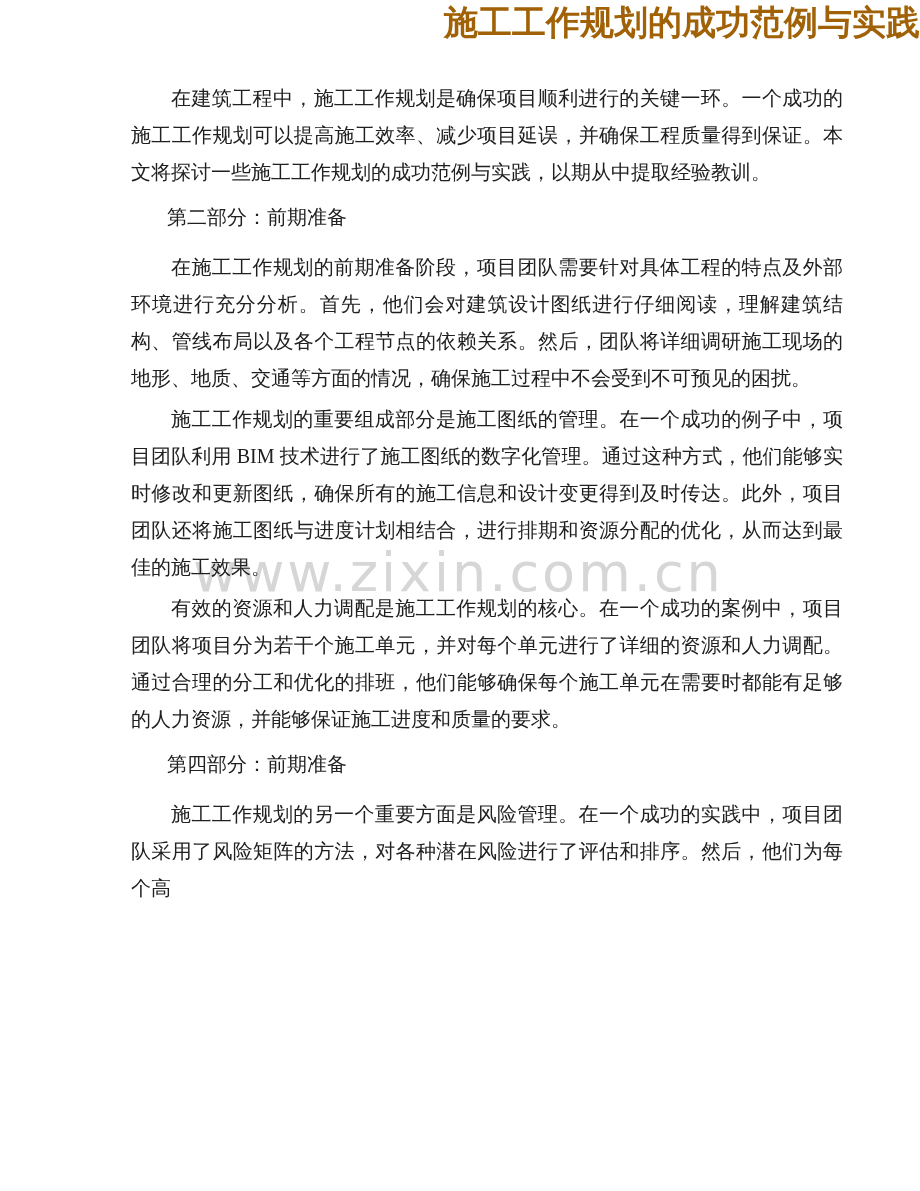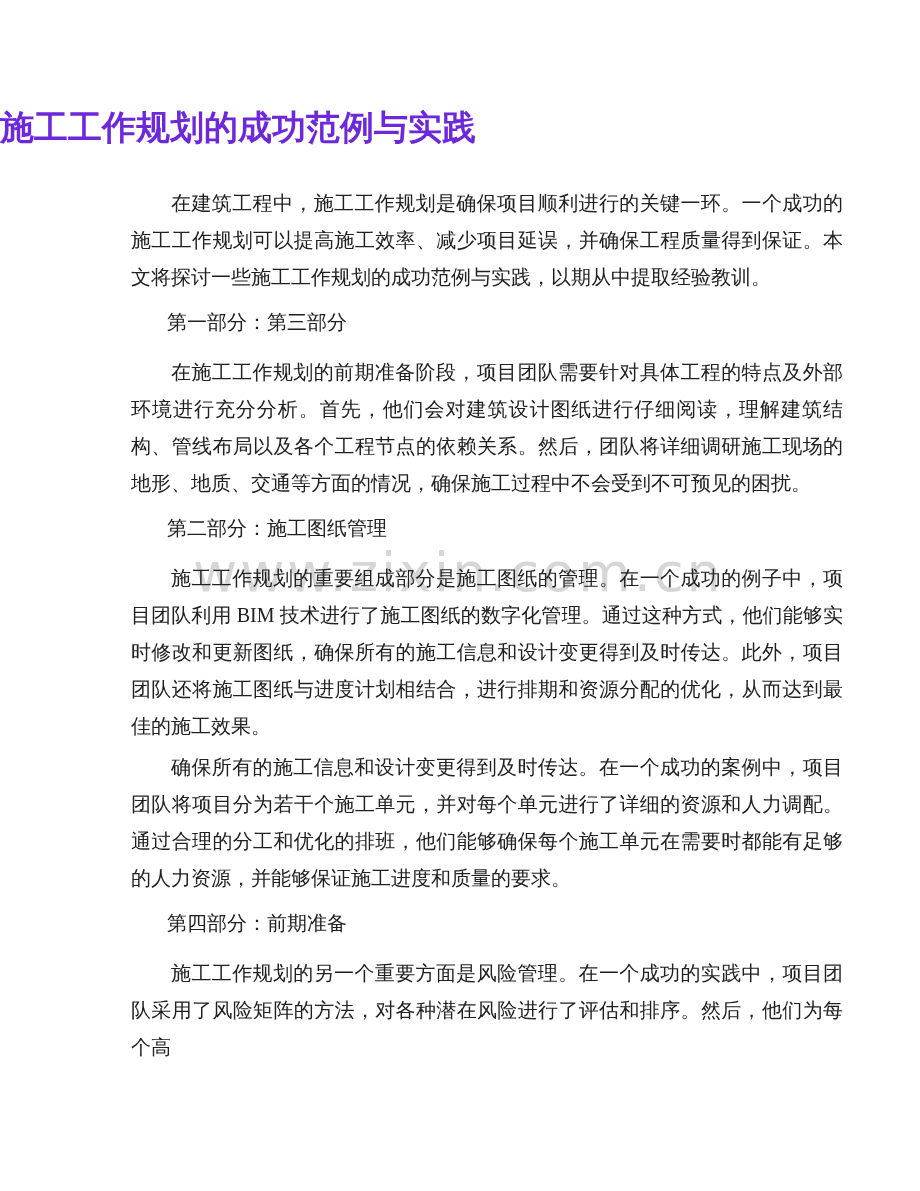--- a/index.html
+++ b/index.html
@@ -26,28 +26,27 @@
     font-weight: 400;
     letter-spacing: 3px;
     color: #d6d6d6;
     white-space: nowrap;
     user-select: none;
   }
   .doc-title {
     position: relative;
     z-index: 1;
     margin: 0 0 36px 0;
-    padding-top: 105px;
     font-family: "DejaVu Sans", "Liberation Sans", sans-serif;
     font-weight: 700;
     font-size: 34px;
     line-height: 44px;
     letter-spacing: 0px;
-    text-align: left;
-    color: #6d28d9;
+    text-align: right;
+    color: #a16207;
   }
   .content {
     position: relative;
     z-index: 1;
     padding: 0 73px 0 127px; 
   }
   .content p {
     margin: 0;
     font-size: 20px;
     line-height: 37px;
@@ -69,29 +68,28 @@
 
 <div class="page">
 
   <div class="watermark">www.zixin.com.cn</div>
 
   <h1 class="doc-title">施工工作规划的成功范例与实践</h1>
 
   <div class="content">
     <p class="body-para">在建筑工程中，施工工作规划是确保项目顺利进行的关键一环。一个成功的施工工作规划可以提高施工效率、减少项目延误，并确保工程质量得到保证。本文将探讨一些施工工作规划的成功范例与实践，以期从中提取经验教训。</p>
 
-    <p class="section-heading">第一部分：第三部分</p>
+    <p class="section-heading">第二部分：前期准备</p>
 
     <p class="body-para">在施工工作规划的前期准备阶段，项目团队需要针对具体工程的特点及外部环境进行充分分析。首先，他们会对建筑设计图纸进行仔细阅读，理解建筑结构、管线布局以及各个工程节点的依赖关系。然后，团队将详细调研施工现场的地形、地质、交通等方面的情况，确保施工过程中不会受到不可预见的困扰。</p>
 
-    <p class="section-heading">第二部分：施工图纸管理</p>
 
     <p class="body-para">施工工作规划的重要组成部分是施工图纸的管理。在一个成功的例子中，项目团队利用 BIM 技术进行了施工图纸的数字化管理。通过这种方式，他们能够实时修改和更新图纸，确保所有的施工信息和设计变更得到及时传达。此外，项目团队还将施工图纸与进度计划相结合，进行排期和资源分配的优化，从而达到最佳的施工效果。</p>
 
 
-    <p class="body-para">确保所有的施工信息和设计变更得到及时传达。在一个成功的案例中，项目团队将项目分为若干个施工单元，并对每个单元进行了详细的资源和人力调配。通过合理的分工和优化的排班，他们能够确保每个施工单元在需要时都能有足够的人力资源，并能够保证施工进度和质量的要求。</p>
+    <p class="body-para">有效的资源和人力调配是施工工作规划的核心。在一个成功的案例中，项目团队将项目分为若干个施工单元，并对每个单元进行了详细的资源和人力调配。通过合理的分工和优化的排班，他们能够确保每个施工单元在需要时都能有足够的人力资源，并能够保证施工进度和质量的要求。</p>
 
     <p class="section-heading">第四部分：前期准备</p>
 
     <p class="body-para">施工工作规划的另一个重要方面是风险管理。在一个成功的实践中，项目团队采用了风险矩阵的方法，对各种潜在风险进行了评估和排序。然后，他们为每个高</p>
   </div>
 
 </div>
 
 </body></html>

